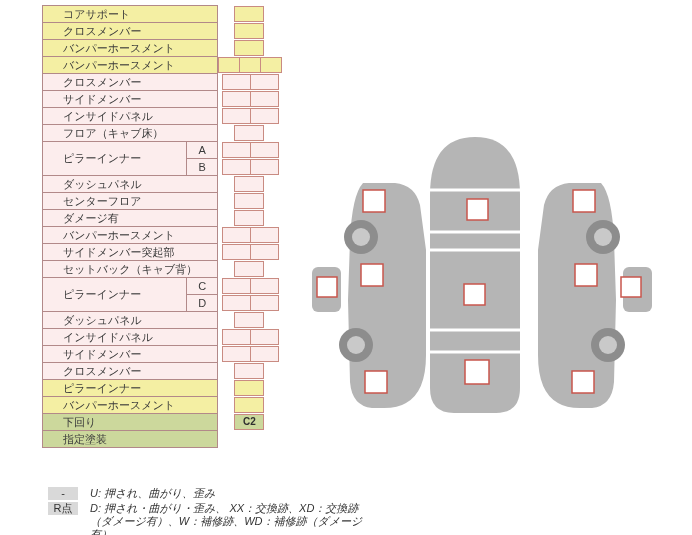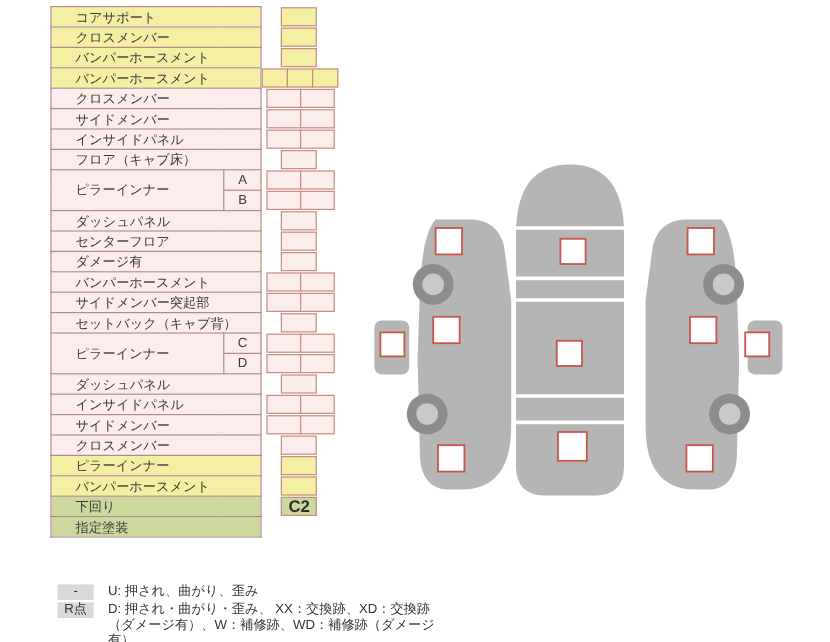--- a/index.html
+++ b/index.html
@@ -33,21 +33,21 @@
     border:none;
     padding:0;
     white-space:nowrap;
     vertical-align:middle;
   }
   .cell {
     display:inline-block;
     height:16px;
     border:1px solid var(--cell-border);
     vertical-align:middle;
-    font-size:14px;
+    font-size:10px;
     font-weight:bold;
     text-align:center;
     line-height:14px;
     color:#2f2f2f;
   }
   .yellow { background:var(--yellow); }
   .pink   { background:var(--pink); }
   .green  { background:var(--green); }
 
   
@@ -60,21 +60,21 @@
 
   
   .legend { position:absolute; left:48px; top:487px; font-size:11px; color:#333; }
   .legend-row { display:flex; align-items:flex-start; margin-bottom:2px; }
   .legend-key {
     display:inline-block; width:30px; flex:none;
     background:var(--legend-key-bg);
     text-align:center; line-height:13px;
     margin-right:12px;
   }
-  .legend-text { line-height:13px; }
+  .legend-text { line-height:13px;font-style:italic; }
   .legend-text.wrap { width:288px; }
 </style>
 </head>
 <body>
 
 <div class="page">
 
   <table class="parts-table">
     <colgroup>
       <col style="width:111px">

